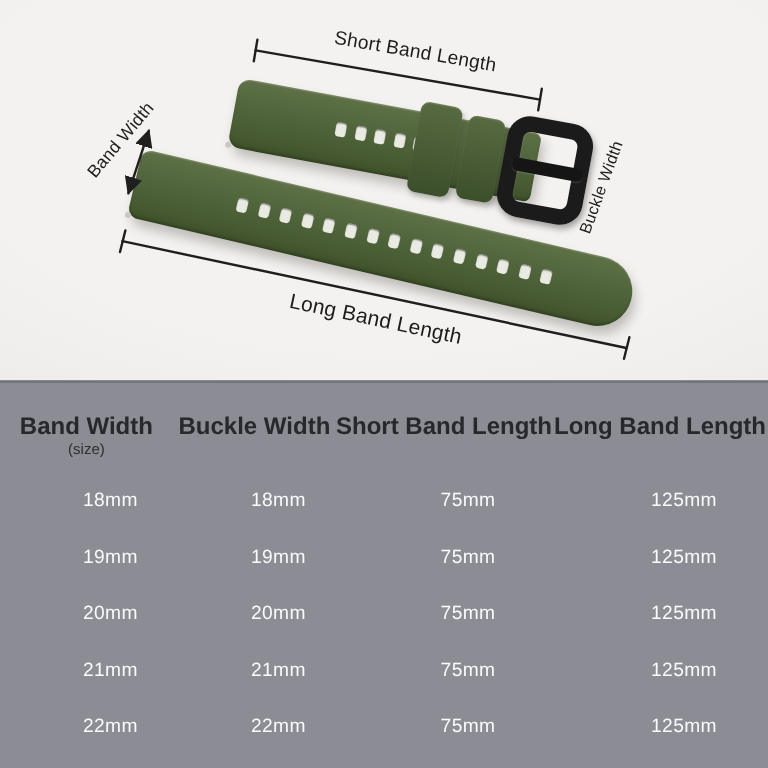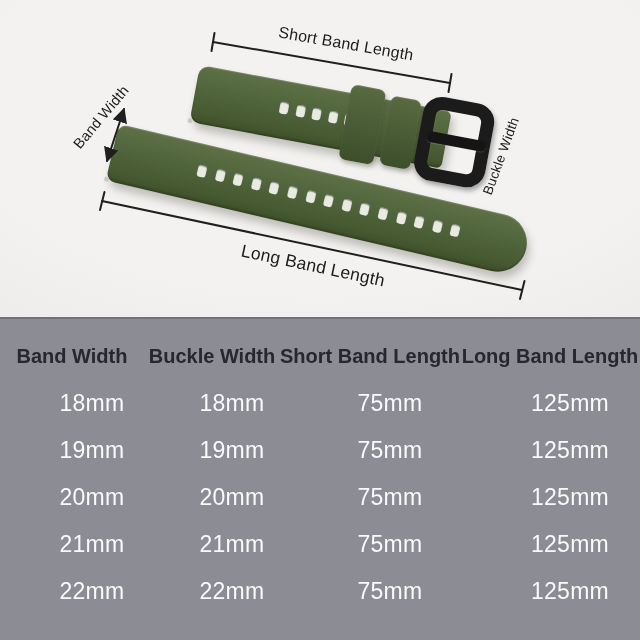--- a/index.html
+++ b/index.html
@@ -74,21 +74,21 @@
     box-sizing:border-box;
     background:#8b8c94;
     border-top:2px solid #717279;
   }
   .t-head, .t-row { display:grid; grid-template-columns:144px 136px 180px 180px; }
   .t-head { padding-top:26px; }
   .t-hcell { text-align:center; color:#27272d; font-size:20px; font-weight:700; line-height:1.1; }
   .t-sub { display:block; font-size:12.5px; font-weight:400; color:#2e2e34; margin-top:1px; }
   .t-body { margin-top:13px; }
   .t-row { height:47px; align-items:center; }
-  .t-cell { text-align:center; color:#fafafb; font-size:23px; letter-spacing:.3px;padding-left:40px; }
+  .t-cell { text-align:center; color:#fafafb; font-size:16px; letter-spacing:.3px;padding-left:40px; }
 </style>
 </head>
 <body>
 
 <div class="stage">
 
   <div class="hero">
 
     <div class="band short-band">
       <div class="strap"></div>
@@ -151,20 +151,21 @@
     <div class="dim-label" id="lbl-short">Short Band Length</div>
     <div class="dim-label" id="lbl-band-width">Band Width</div>
     <div class="dim-label" id="lbl-buckle-width">Buckle Width</div>
     <div class="dim-label" id="lbl-long">Long Band Length</div>
   </div>
 
   <div class="size-table">
     <div class="t-head">
       <div class="t-hcell">
         <span>Band Width</span>
+        <span class="t-sub">(size)</span>
       </div>
       <div class="t-hcell">
         <span>Buckle Width</span>
       </div>
       <div class="t-hcell">
         <span>Short Band Length</span>
       </div>
       <div class="t-hcell">
         <span>Long Band Length</span>
       </div>

